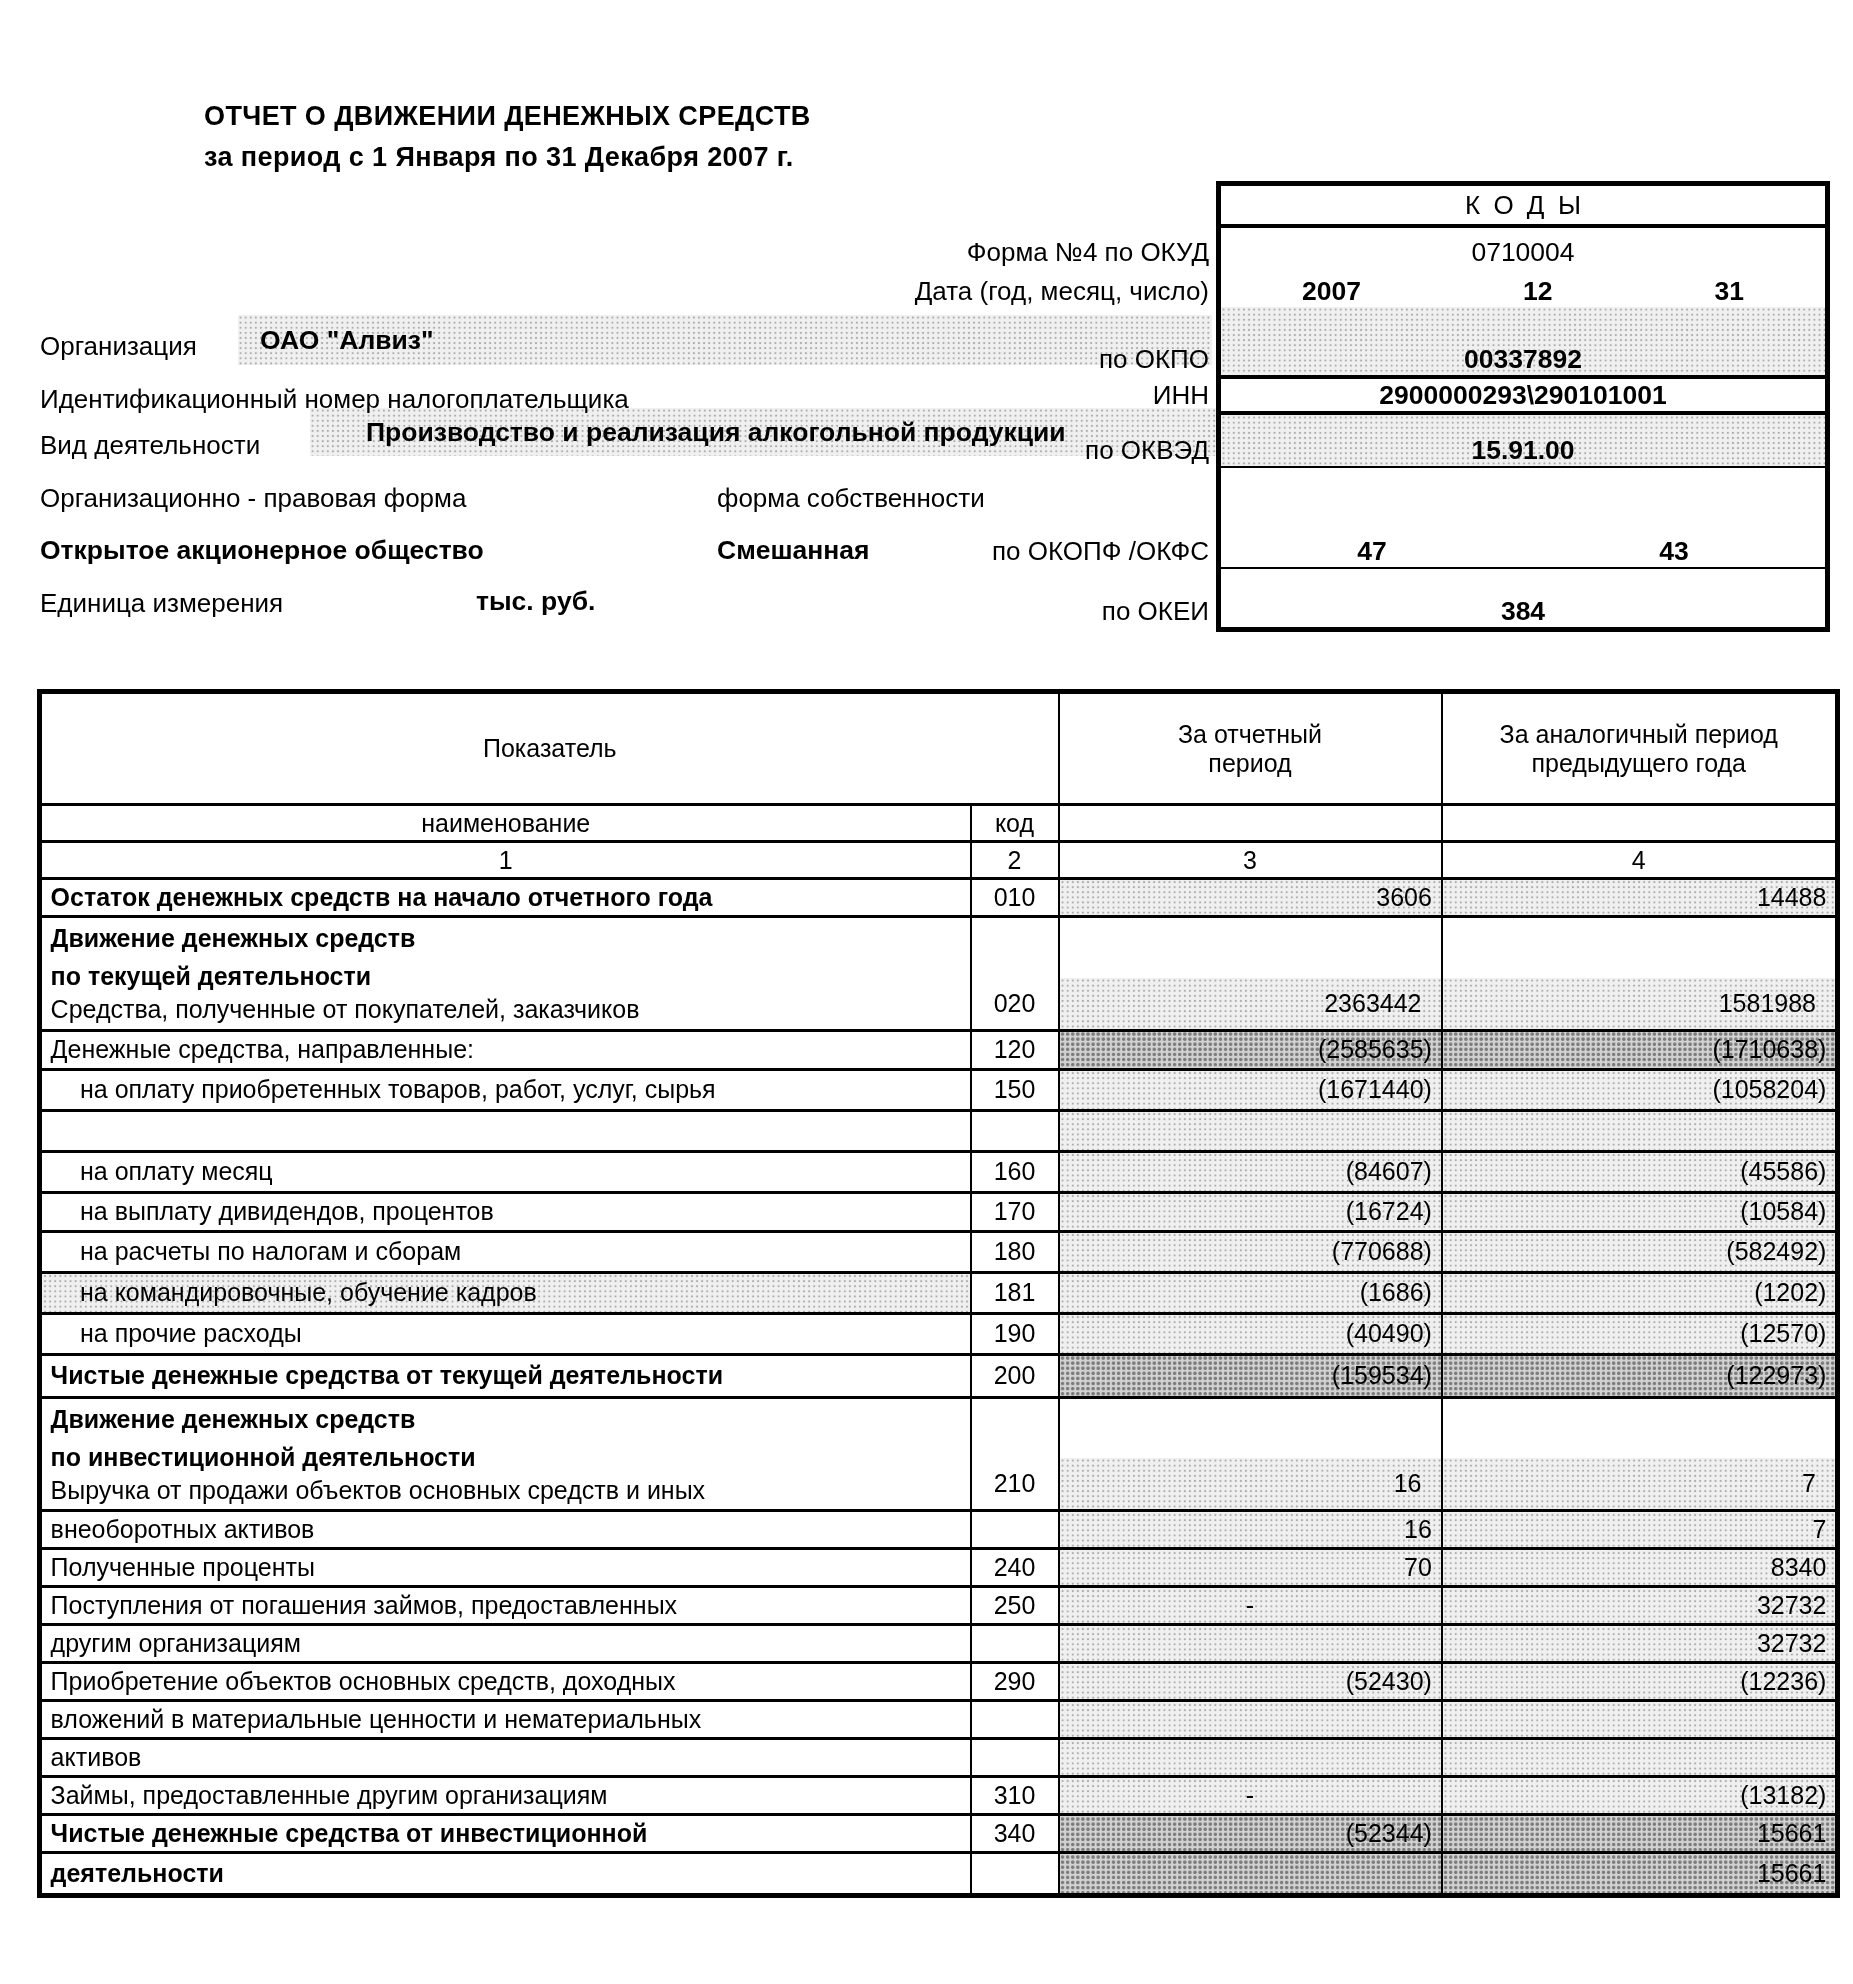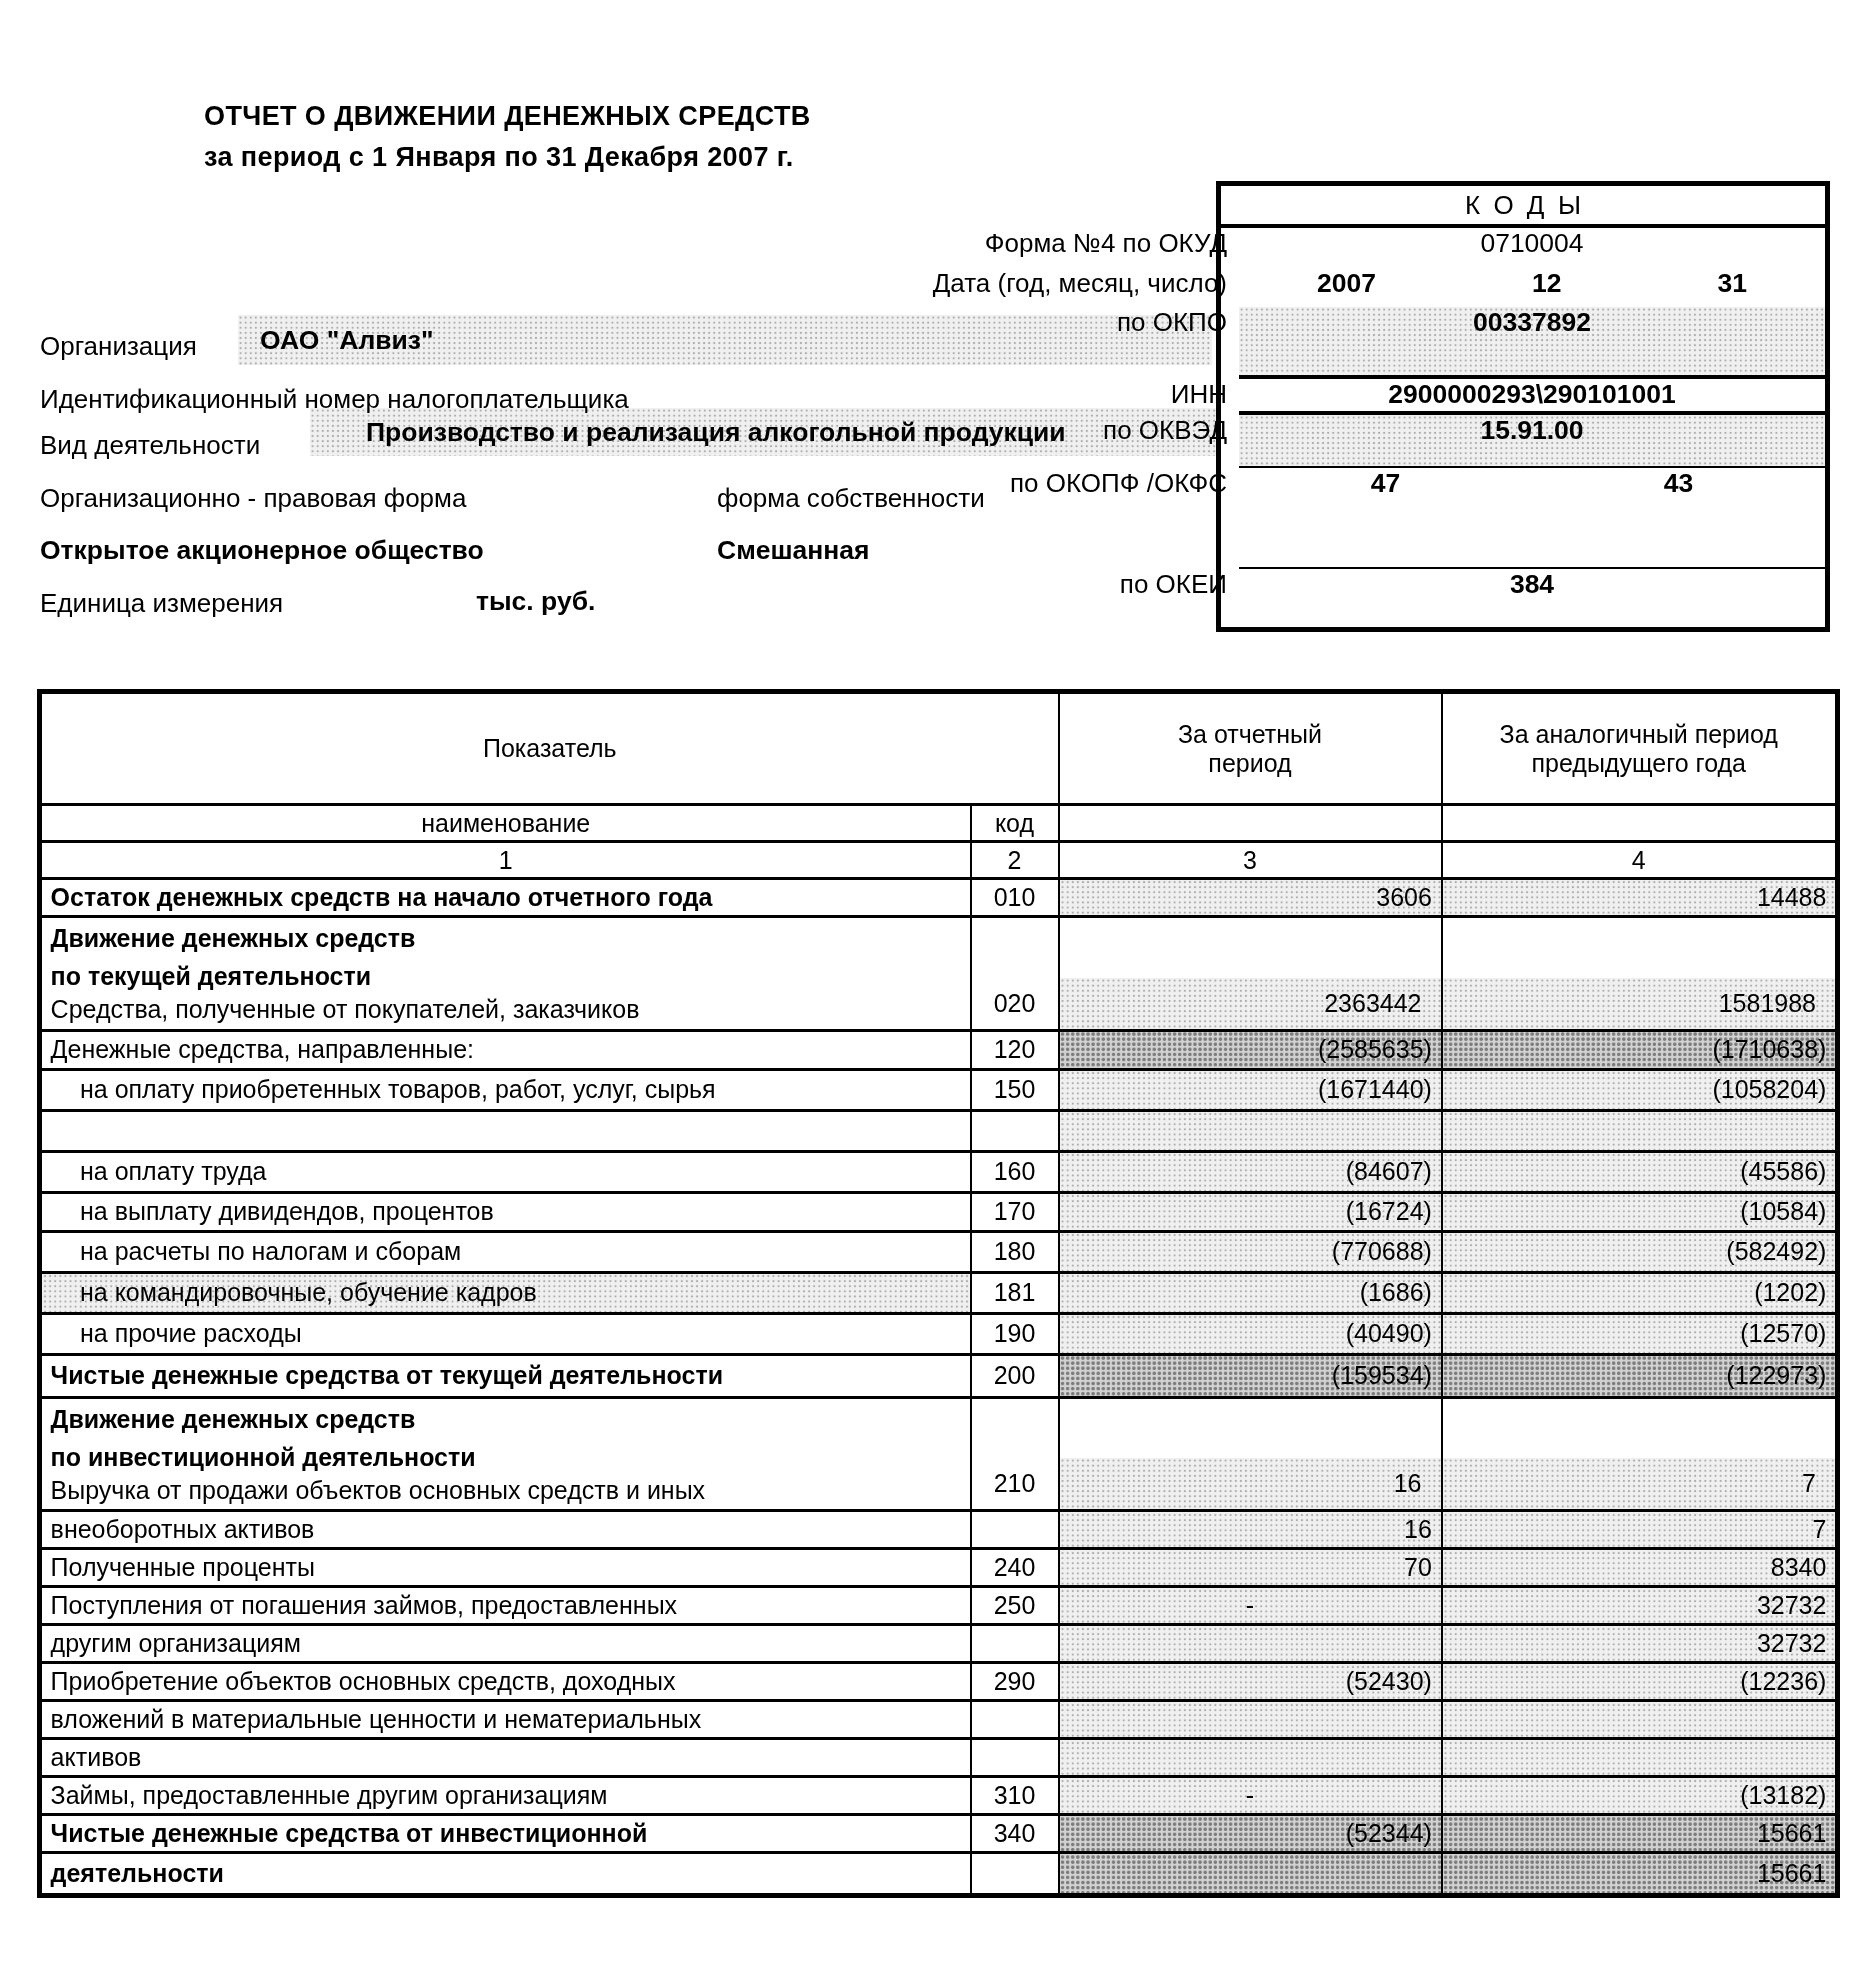--- a/index.html
+++ b/index.html
@@ -16,21 +16,21 @@
   
   .shade-light{background-color:#f0f0f0;background-image:radial-gradient(circle,#ababab 0.9px,transparent 1.4px);background-size:5.1px 5.1px;}
   .shade-dark{background-color:#d2d2d2;background-image:radial-gradient(circle,#7c7c7c 1.5px,transparent 2px);background-size:5.1px 5.1px;}
 
   .strip{position:absolute;display:flex;align-items:center;}
   .strip .v{font-weight:bold;font-size:26.5px;}
 
   
   .codes-box{position:absolute;left:1216px;top:181px;width:614px;border:5.1px solid #000;box-sizing:border-box;background:#fff;}
   .codes-header{height:38px;border-bottom:4.3px solid #000;display:flex;align-items:center;justify-content:center;font-size:26px;letter-spacing:13.7px;padding-left:13.7px;}
-  .code-row{position:relative;display:flex;align-items:flex-start;justify-content:space-around;font-size:26.5px;box-sizing:border-box;margin-left:18px;}
+  .code-row{position:relative;display:flex;align-items:flex-end;justify-content:space-around;font-size:26.5px;box-sizing:border-box;}
   .code-row.bold{font-weight:bold;}
   .code-row .row-label{position:absolute;right:100%;margin-right:12px;width:548px;text-align:right;white-space:nowrap;font-size:26px;font-weight:normal;color:#000;}
   .code-row.thick{border-top:4.3px solid #000;border-bottom:4.3px solid #000;}
   .code-row.line{border-top:2.6px solid #000;}
 
   
   .cash-table{position:absolute;left:37px;top:689px;width:1797px;border-collapse:collapse;table-layout:fixed;font-size:25px;line-height:1.15;border:5.1px solid #000;}
   .cash-table td{border:2.6px solid #000;border-top-width:3.4px;border-bottom-width:3.4px;padding:2.6px 6.8px;vertical-align:middle;box-sizing:border-box;overflow:hidden;}
   .cash-table .center{text-align:center;}
   .cash-table .name-cell{text-align:left;padding-left:8.6px;}
@@ -168,21 +168,21 @@
   <td class="val-cell shade-light">(1671440)</td>
   <td class="val-cell shade-light">(1058204)</td>
 </tr>
 <tr style="height:41px">
   <td class="name-cell"></td>
   <td class="center"></td>
   <td class="val-cell shade-light"></td>
   <td class="val-cell shade-light"></td>
 </tr>
 <tr style="height:41px">
-  <td class="name-cell indent">на оплату труда</td>
+  <td class="name-cell indent">на оплату месяц</td>
   <td class="center">160</td>
   <td class="val-cell shade-light">(84607)</td>
   <td class="val-cell shade-light">(45586)</td>
 </tr>
 <tr style="height:39px">
   <td class="name-cell indent">на выплату дивидендов, процентов</td>
   <td class="center">170</td>
   <td class="val-cell shade-light">(16724)</td>
   <td class="val-cell shade-light">(10584)</td>
 </tr>

